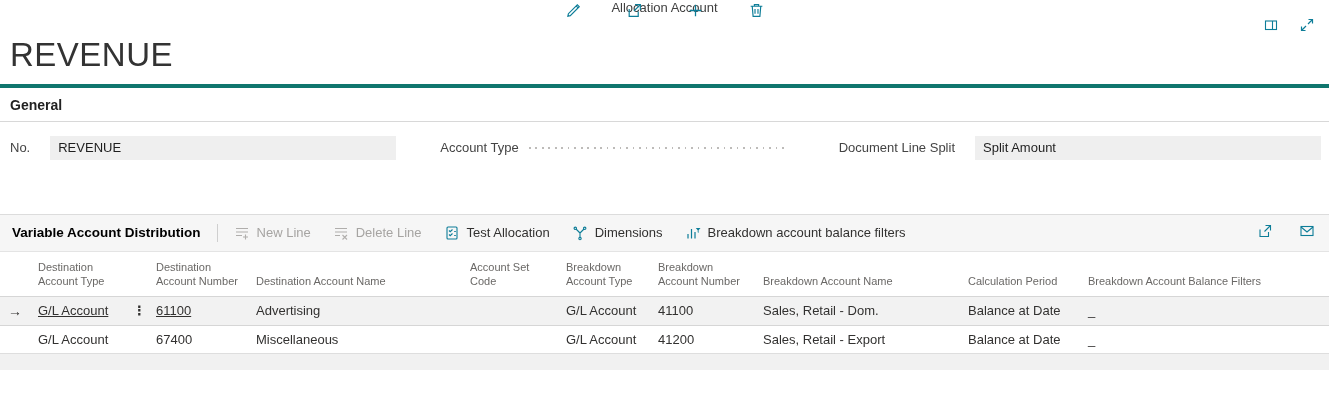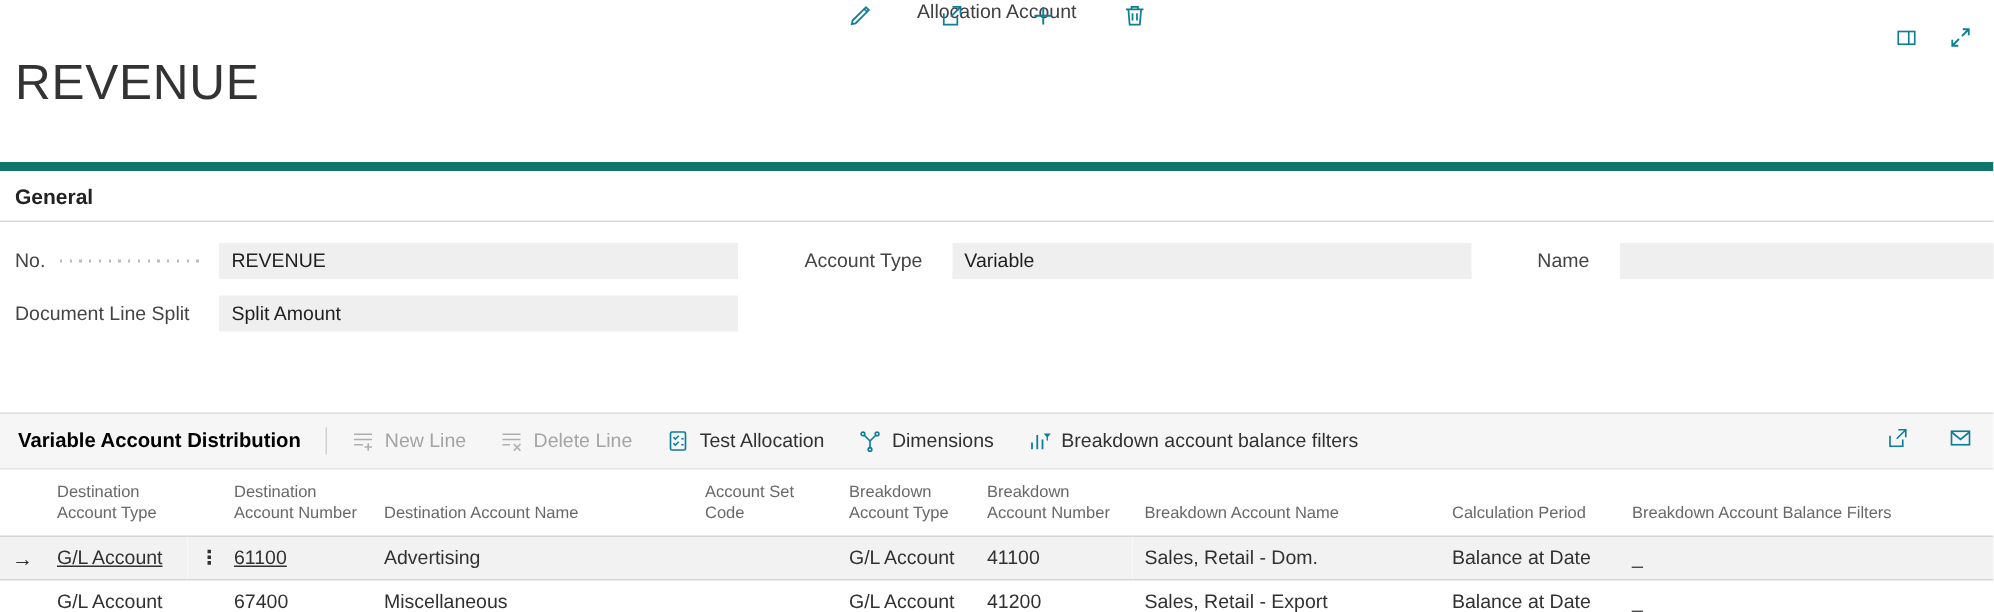--- a/index.html
+++ b/index.html
@@ -18,21 +18,21 @@
     display:flex; gap:40px; align-items:center; }
   .topbar-right{ margin-left:auto; display:flex; gap:16px; align-items:center; }
   .icon-btn{ background:none; border:none; padding:2px; margin:0; color:var(--accent);
     cursor:pointer; display:flex; align-items:center; }
 
   
   .page-title{ font-size:33px; font-weight:300; letter-spacing:.5px; color:#333;
     margin:6px 0 0 10px; line-height:1.15; }
 
   
-  .general{ margin-top:34px; border-top:6px solid #0f766e; }
+  .general{ margin-top:10px; border-top:4px solid #0f766e; }
   .group-heading{ font-size:14px; font-weight:700; color:#222; margin:0;
     padding:9px 10px 8px; border-bottom:1px solid #d8d8d8; }
   .form-grid{ padding:14px 8px 0 10px; display:grid; grid-template-columns:1fr 1fr 1fr;
     column-gap:44px; row-gap:11px; }
   .field{ display:flex; align-items:center; height:24px; }
   .flabel{ color:#444; white-space:nowrap; }
   .leader{ flex:1; height:1.5px; margin:0 10px; align-self:center;
     background-image:repeating-linear-gradient(90deg,#bdbbb9 0 1.5px,transparent 1.5px 6.5px); }
   .fval{ flex:0 0 346px; background:#efefef; height:24px; line-height:24px;
     padding:0 8px; font-size:13px; color:#1f1f1f; cursor:text; overflow:hidden; white-space:nowrap; }
@@ -130,28 +130,22 @@
   <div class="form-grid">
     <div class="field">
       <span class="flabel">No.</span>
       <span class="leader"></span>
       <div class="fval">REVENUE</div>
     </div>
 
     <div class="field">
       <span class="flabel">Account Type</span>
       <span class="leader"></span>
-      <div class="fval">Variable</div>
-    </div>
-
-    <div class="field">
-      <span class="flabel">Name</span>
-      <span class="leader"></span>
-      <div class="fval"></div>
-    </div>
+    </div>
+
 
     <div class="field">
       <span class="flabel">Document Line Split</span>
       <span class="leader"></span>
       <div class="fval">Split Amount</div>
     </div>
   </div>
 </section>
 
 <section class="card">

